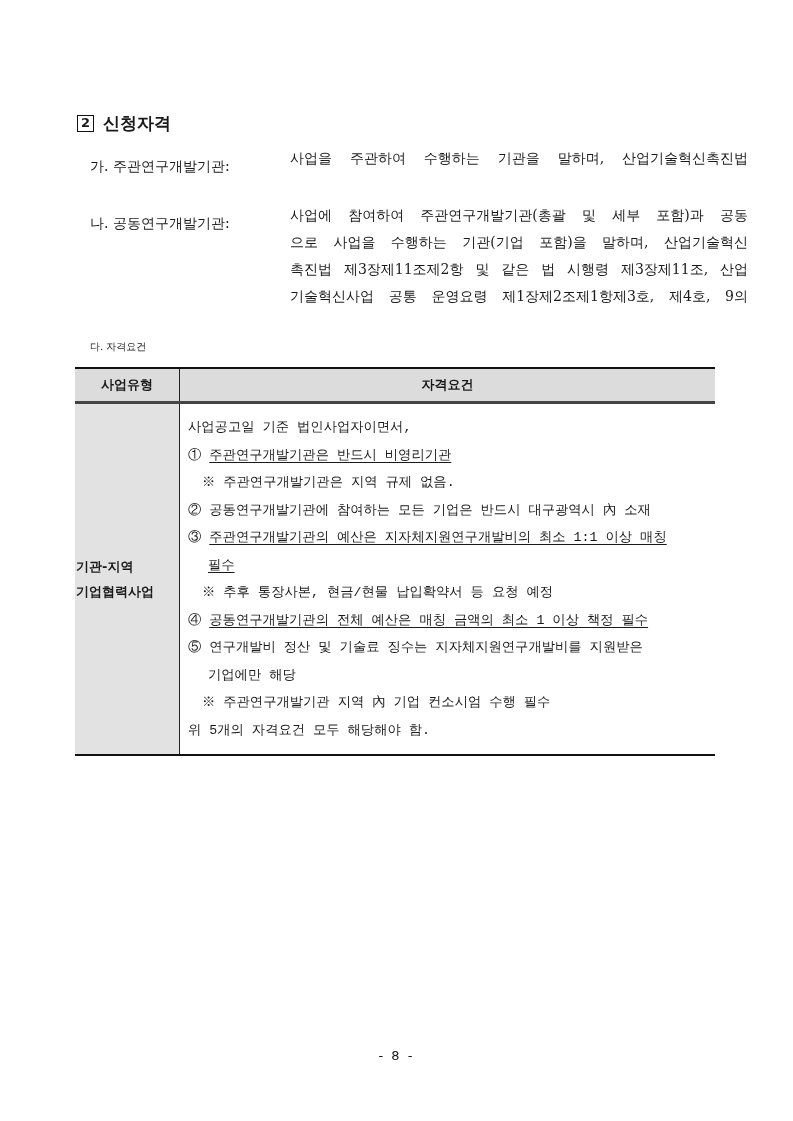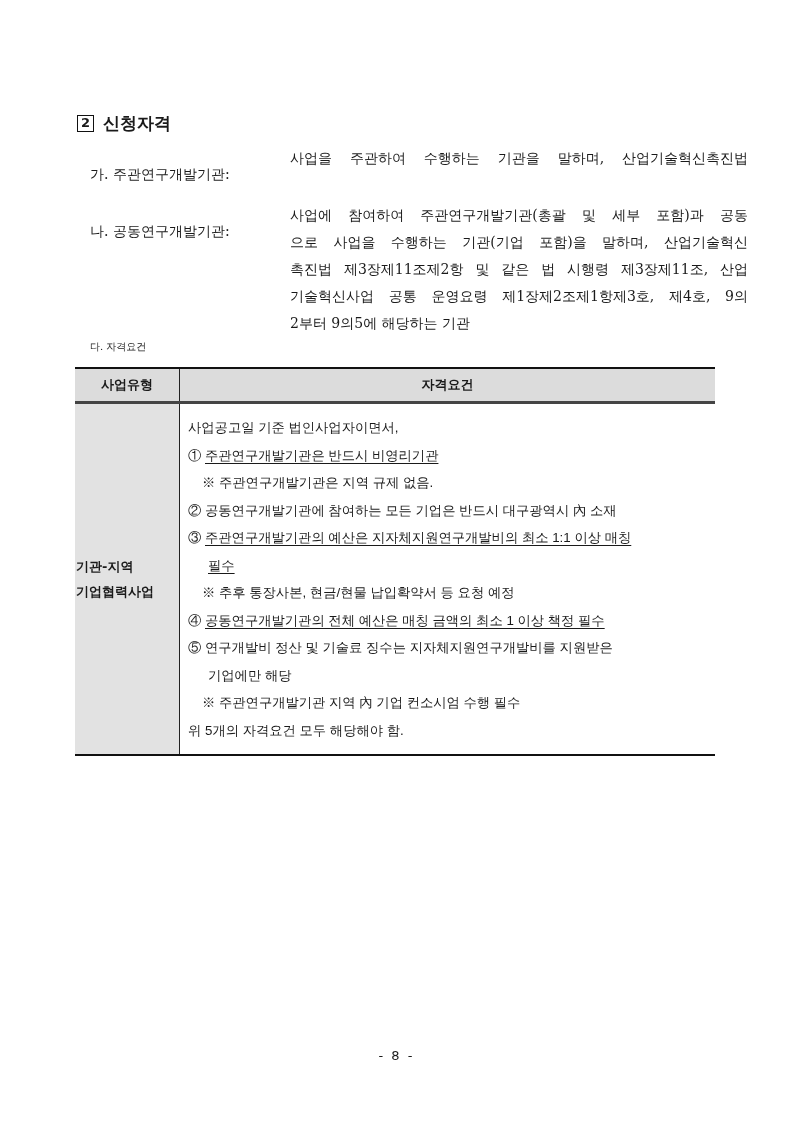--- a/index.html
+++ b/index.html
@@ -4,35 +4,35 @@
 <style>
   html, body { margin:0; padding:0; background:#ffffff; }
   body { width:793px; height:1121px; position:relative; overflow:hidden;
          font-family:"DejaVu Serif","Liberation Serif",serif; color:#1a1a1a; }
   .abs { position:absolute; }
   .sec-title { left:77px; top:112px; font-family:"DejaVu Sans","Liberation Sans",sans-serif;
                font-weight:bold; font-size:17px; display:flex; align-items:center; }
   .sec-num { display:inline-block; width:17px; height:17px; border:1.5px solid #111; box-sizing:border-box;
              font-size:13px; line-height:14px; text-align:center; margin-right:9px; font-weight:bold; }
   .def { left:90px; font-size:14px; line-height:27px; }
-  .def .lbl { position:absolute; left:0; top:16px; white-space:nowrap; }
+  .def .lbl { position:absolute; left:0; top:8px; white-space:nowrap; }
   .def .txt { position:absolute; left:168px; width:458px; text-align:justify;margin-left:32px; }
   .def .txt div { white-space:nowrap; text-align-last:justify; }
   .def .txt div.last { text-align-last:left; }
   .sub-c { left:90px; top:340px; font-size:10px; }
 
   table.req { position:absolute; left:75px; top:367px; width:640px; border-collapse:collapse;
               font-family:"DejaVu Sans","Liberation Sans",sans-serif; }
   table.req th { background:#dcdcdc; height:32px; font-size:13px; font-weight:bold; padding:0;
                  border-top:2.5px solid #111; border-bottom:3.5px solid #444; }
   table.req th.c1 { width:104px; border-right:1px solid #222; }
   table.req td.type { background:#e2e2e2; border-right:1px solid #222; text-align:left; vertical-align:middle;
                       font-size:13px; font-weight:bold; line-height:25px; border-bottom:2px solid #111; }
   table.req td.body { vertical-align:top; padding:10px 8px 10px 8px; border-bottom:2px solid #111;
-                      font-family:Liberation Sans, sans-serif; font-size:13.3px; line-height:27.5px; }
+                      font-family:Liberation Mono, monospace; font-size:13.3px; line-height:27.5px; }
   .line { white-space:nowrap; }
   .ind { padding-left:20px; }
   .note { padding-left:14px; }
   u { text-decoration:underline; text-underline-offset:3px; }
   .page-num { left:0; width:793px; top:1048px; text-align:center; font-family:"DejaVu Sans","Liberation Sans",sans-serif;
               font-size:13px; letter-spacing:2px; }
 </style>
 </head>
 <body>
 
@@ -48,21 +48,20 @@
   </div>
 </div>
 
 <div class="abs def" style="top:202px;">
   <span class="lbl">나. 공동연구개발기관:</span>
   <div class="txt">
     <div>사업에 참여하여 주관연구개발기관(총괄 및 세부 포함)과 공동</div>
     <div>으로 사업을 수행하는 기관(기업 포함)을 말하며, 산업기술혁신</div>
     <div>촉진법 제3장제11조제2항 및 같은 법 시행령 제3장제11조, 산업</div>
     <div>기술혁신사업 공통 운영요령 제1장제2조제1항제3호, 제4호, 9의</div>
-    <div class="last">2부터 9의5에 해당하는 기관</div>
   </div>
 </div>
 
 <div class="abs sub-c">다. 자격요건</div>
 
 <table class="req">
   <thead>
     <tr>
       <th class="c1">사업유형</th>
       <th>자격요건</th>

